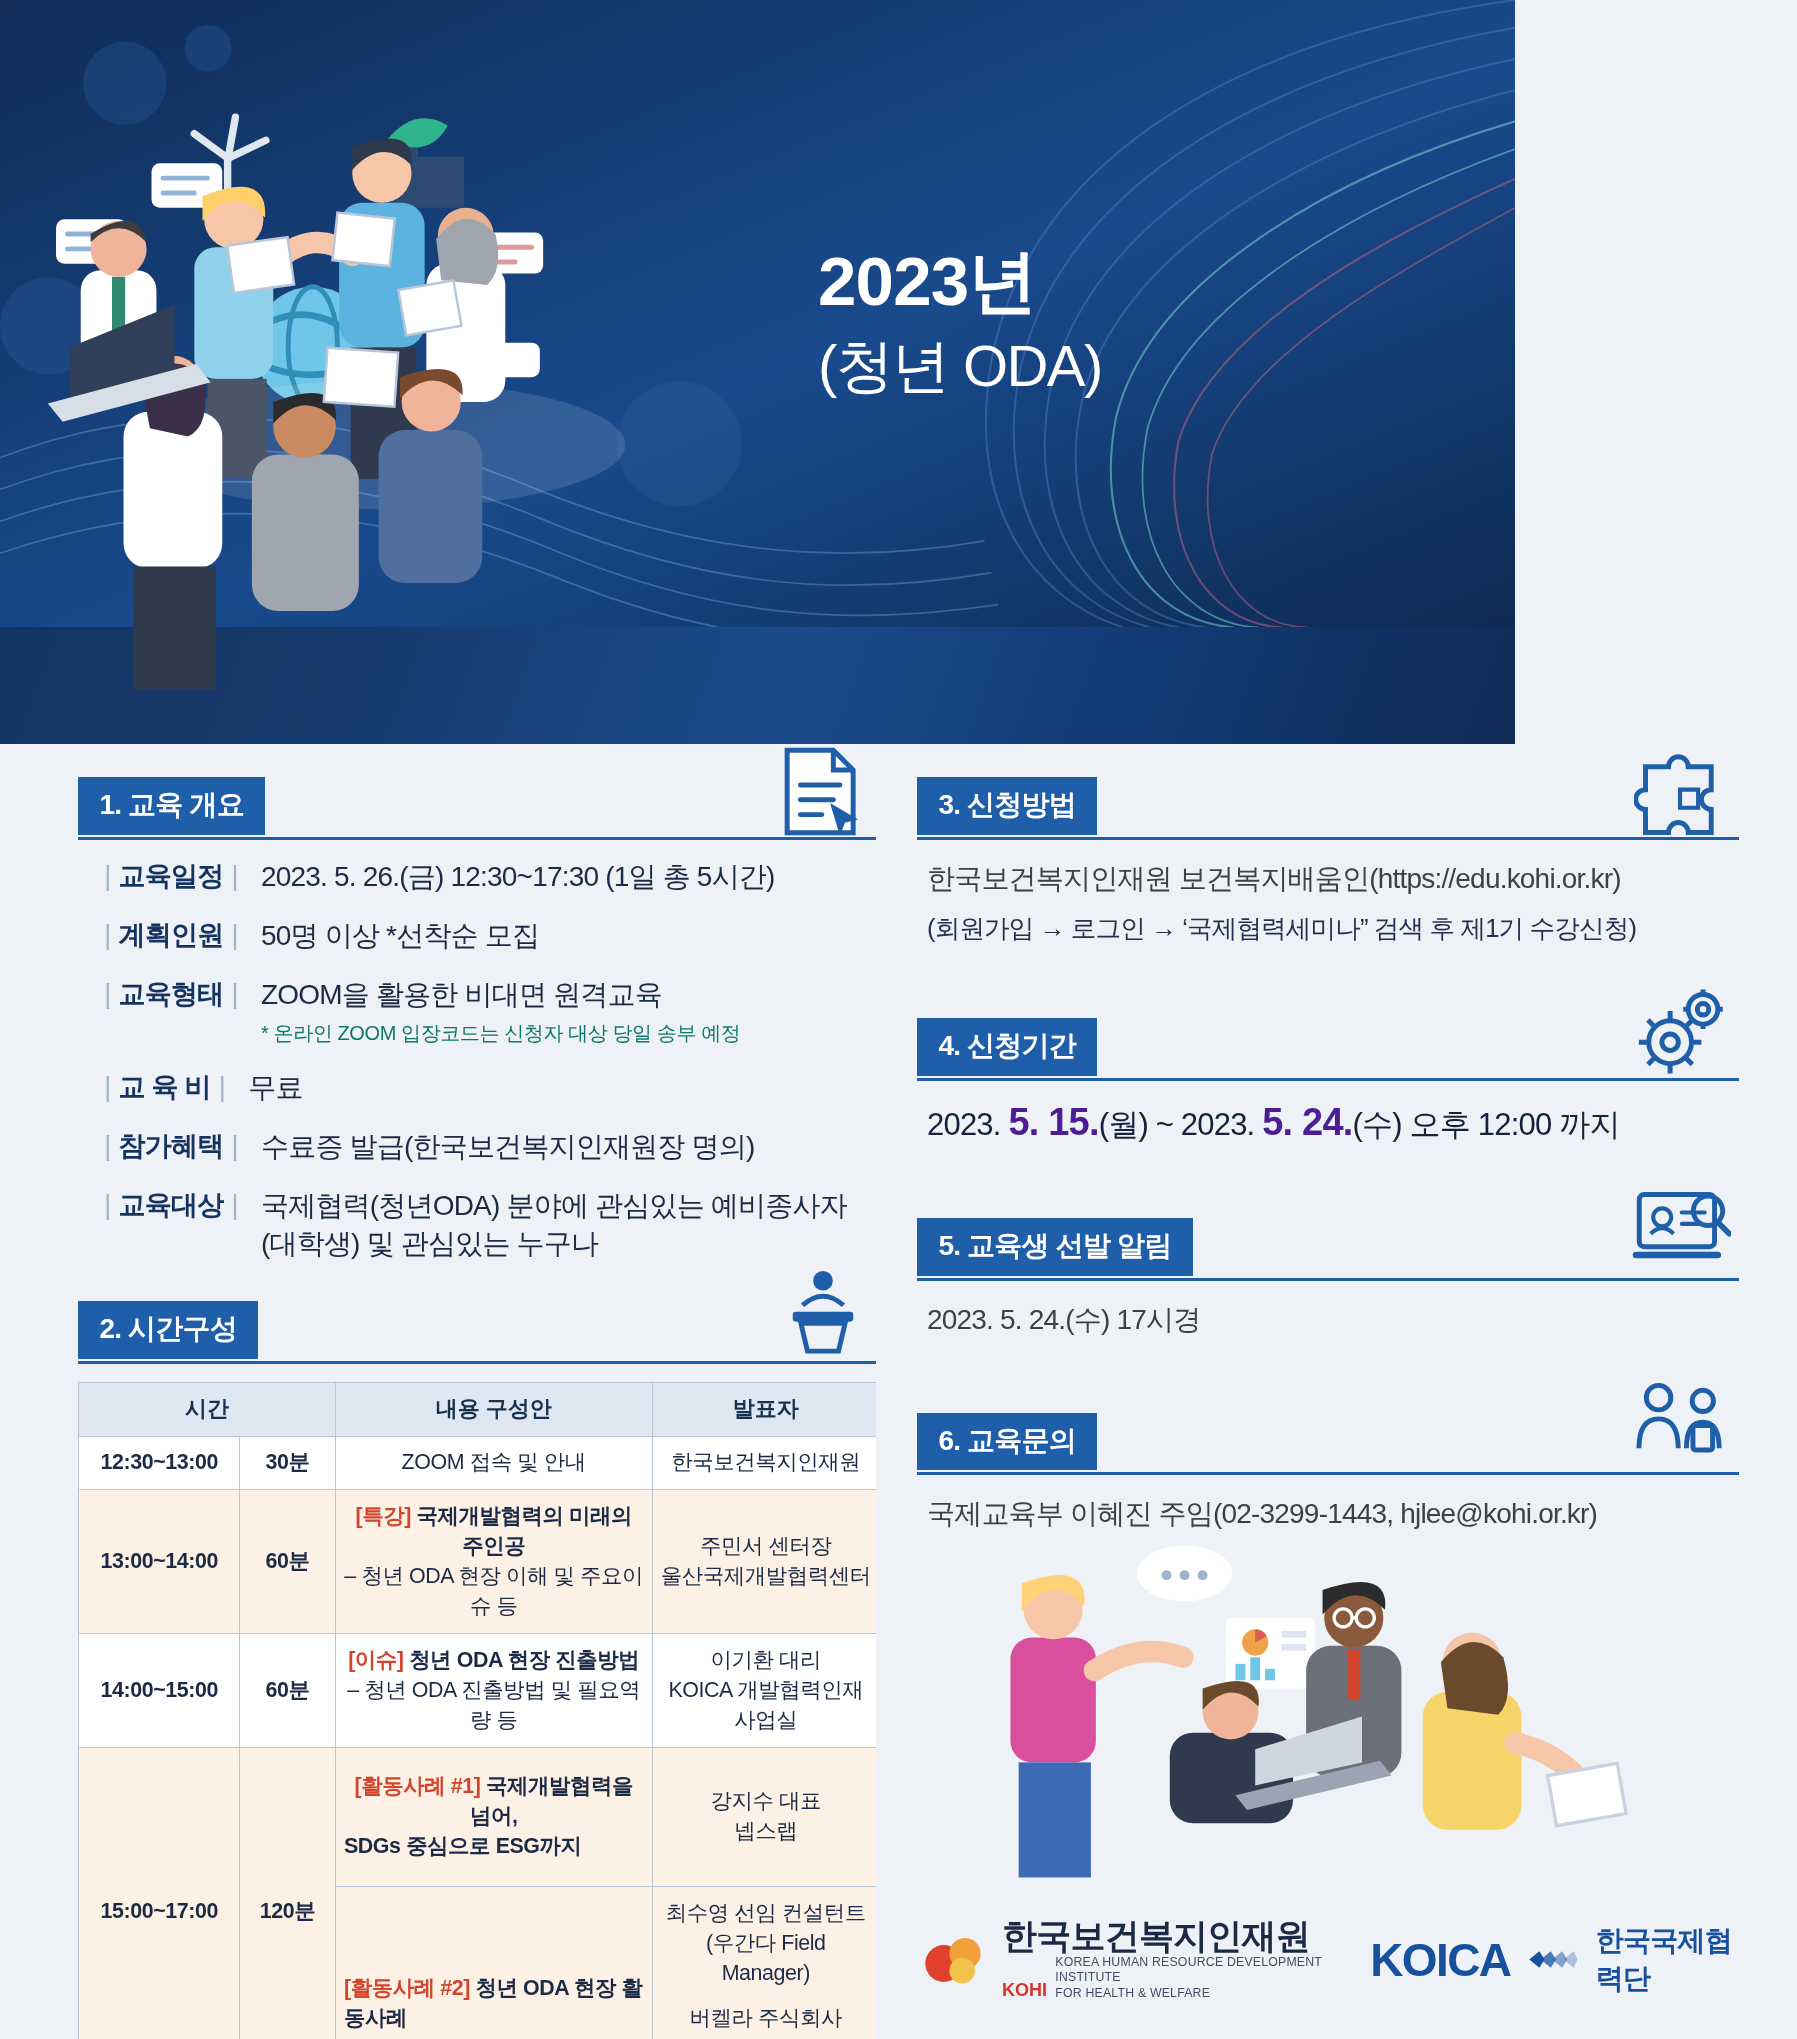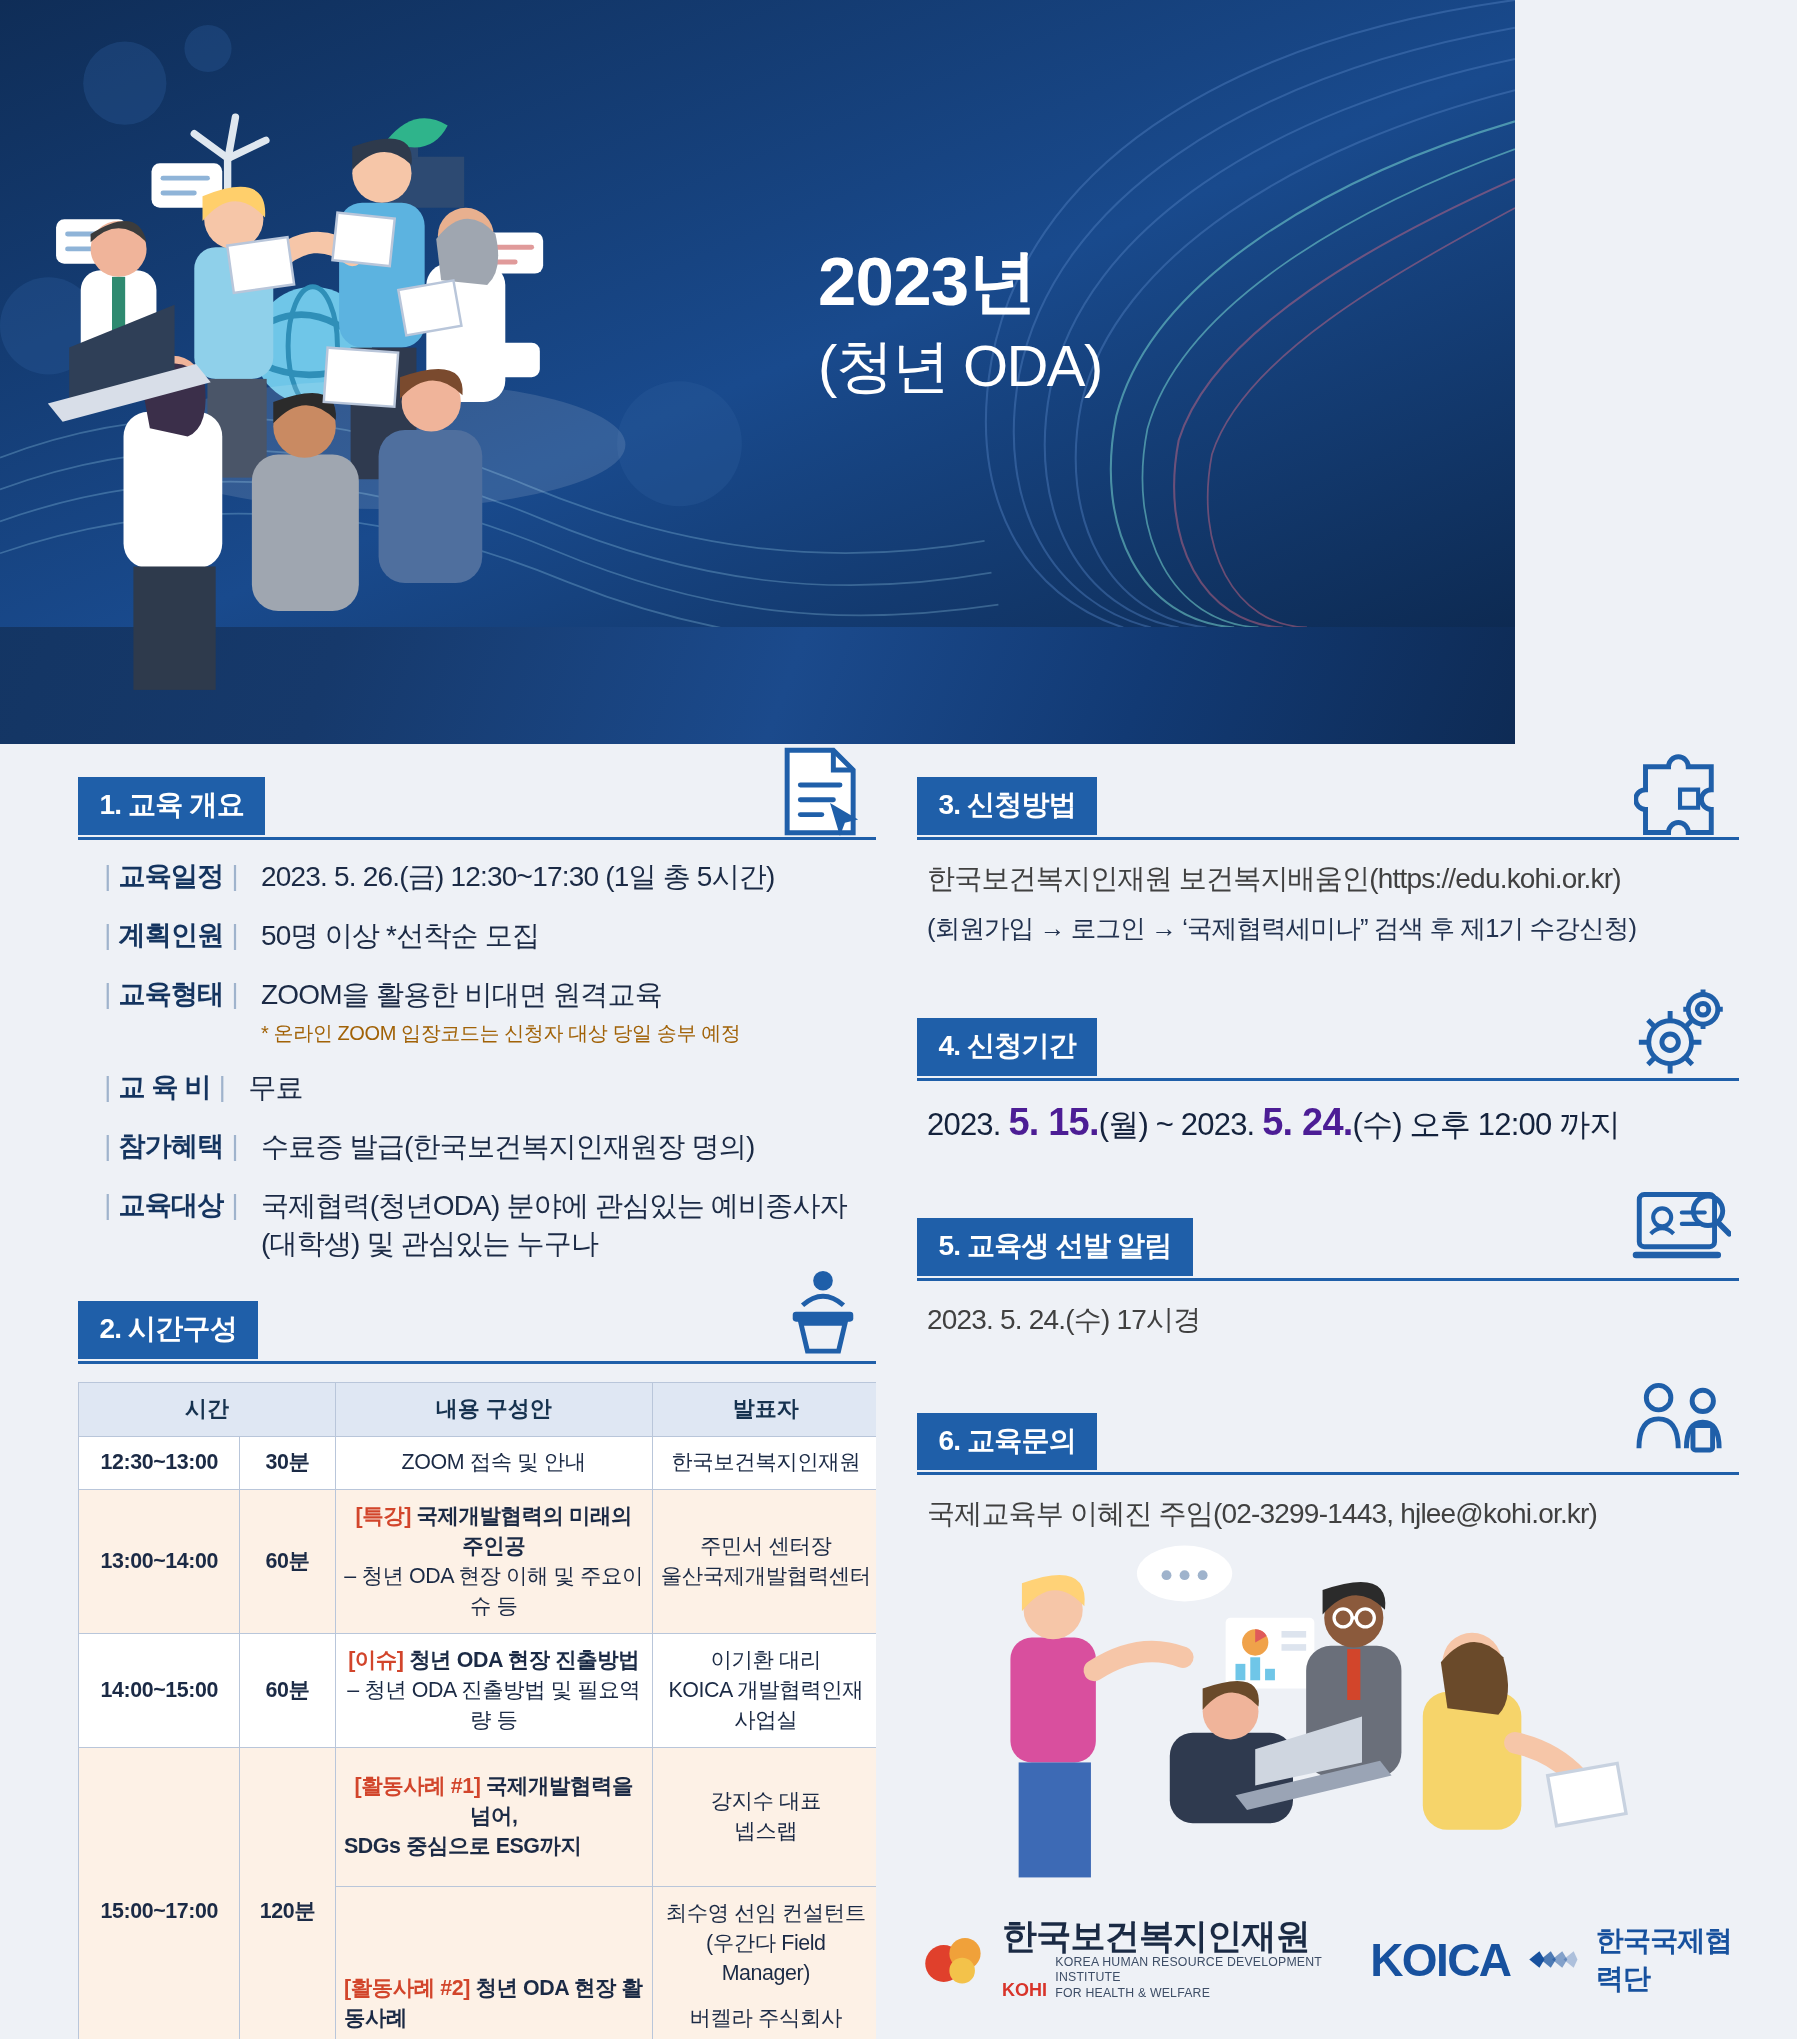--- a/index.html
+++ b/index.html
@@ -35,21 +35,21 @@
   .sec-head .sec-tag{position:relative;z-index:2;}
 
   .over-icon{position:absolute;right:8.2px;top:-35px;}
 
   
   .info-list{margin:21.4px 0 0 18px;}
   .info-row{display:flex;align-items:flex-start;margin-bottom:21.4px;}
   .info-label{font-size:27px;font-weight:bold;color:#14345f;white-space:nowrap;letter-spacing:-0.8px;}
   .info-label .bar{color:#9fb3cc;font-weight:normal;padding:0 8.2px;}
   .info-val{font-size:28px;color:#1b2a45;margin-left:15px;letter-spacing:-0.8px;line-height:1.35;}
-  .info-note{display:block;font-size:20px;color:#a16207;margin-top:6.6px;letter-spacing:-0.4px;}
+  .info-note{display:block;font-size:20px;color:#0f766e;margin-top:6.6px;letter-spacing:-0.4px;}
 
   
   table.sched{border-collapse:collapse;width:802px;margin-top:18px;font-size:21.4px;}
   table.sched th{background:#dfe7f3;border:0.8px solid #b9c6da;font-weight:bold;color:#16324f;
     padding:11.5px 3.3px;font-size:22px;}
   table.sched td{border:0.8px solid #b9c6da;padding:11.5px 8.2px;text-align:center;vertical-align:middle;
     color:#1b2a45;line-height:1.4;letter-spacing:-0.4px;}
   td.time{width:144px;font-weight:bold;background:#ffffff;}
   td.dur{width:78px;font-weight:bold;background:#ffffff;}
   td.topic{text-align:left;padding-left:18px;}

